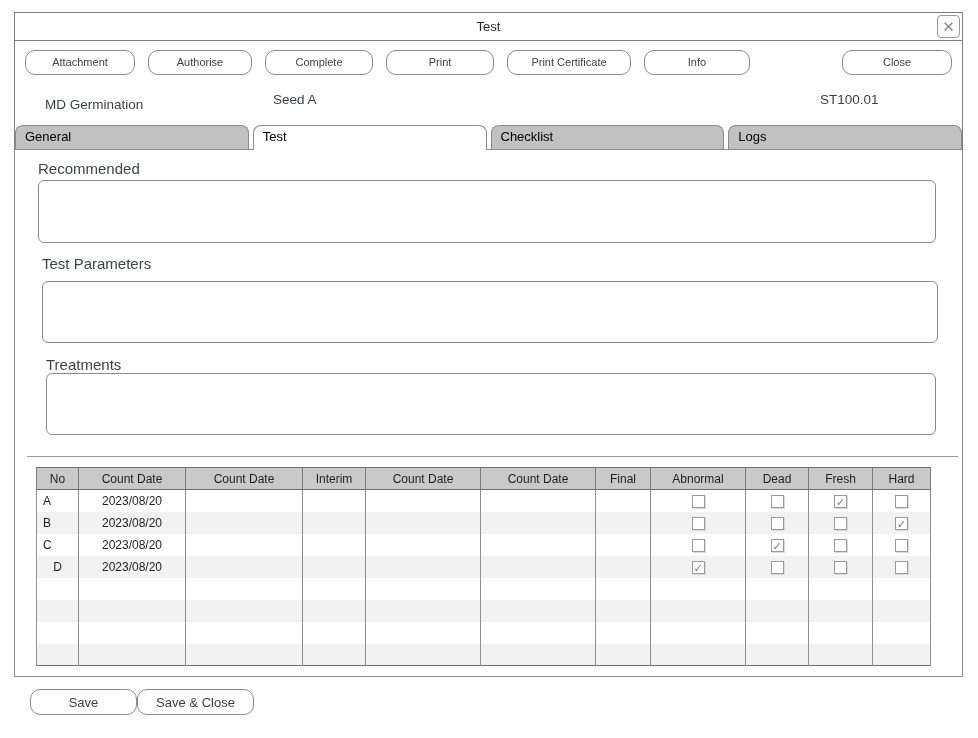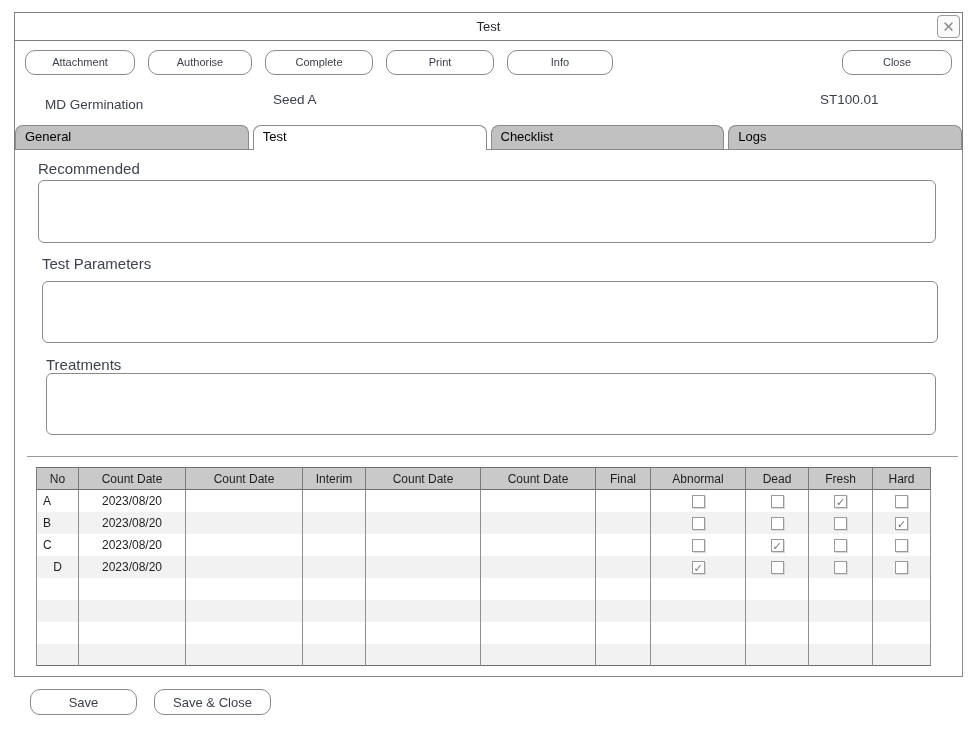--- a/index.html
+++ b/index.html
@@ -54,40 +54,41 @@
   td{ height:22px; text-align:center; border-left:1px solid #8f8f8f; border-right:1px solid #8f8f8f;
       overflow:hidden; white-space:nowrap; }
   td.no{ text-align:left; padding-left:6px; }
   td.no.centered{ text-align:center; padding-left:0; }
   tr.alt td{ background:#f2f2f2; }
   .cb{ display:inline-block; width:13px; height:13px; border:1px solid #9a9a9a; background:#fff;
        box-shadow:1px 1px 0 #d9d9d9; line-height:12px; font-size:11px; color:#767676;
        vertical-align:middle; }
 
   
-  .footer{ display:flex; gap:17px; padding-left:15px; margin-top:12px; align-items:center; }
+  .footer{ display:flex; padding-left:15px; margin-top:12px; align-items:center; }
   .fbtn{ height:26px; background:#fff; border:1px solid #8a8a8a; border-radius:10px;
          font-size:13px; color:#3b3f48; }
   .fbtn.s0{ width:107px; } .fbtn.s1{ width:117px; }
 </style>
 </head>
 <body>
 
 <div class="window">
 
   <div class="titlebar">
     <span class="title">Test</span>
     <div class="close-btn">✕</div>
   </div>
 
   <div class="toolbar">
     <button class="tbtn b0">Attachment</button>
     <button class="tbtn b1">Authorise</button>
     <button class="tbtn b2">Complete</button>
     <button class="tbtn b3">Print</button>
+    <button class="tbtn b4">Print Certificate</button>
     <button class="tbtn b5">Info</button>
     <button class="tbtn b6">Close</button>
   </div>
 
   <div class="inforow">
     <span class="f1">MD Germination</span>
     <span class="f2">Seed A</span>
     <span class="f3">ST100.01</span>
   </div>
 

